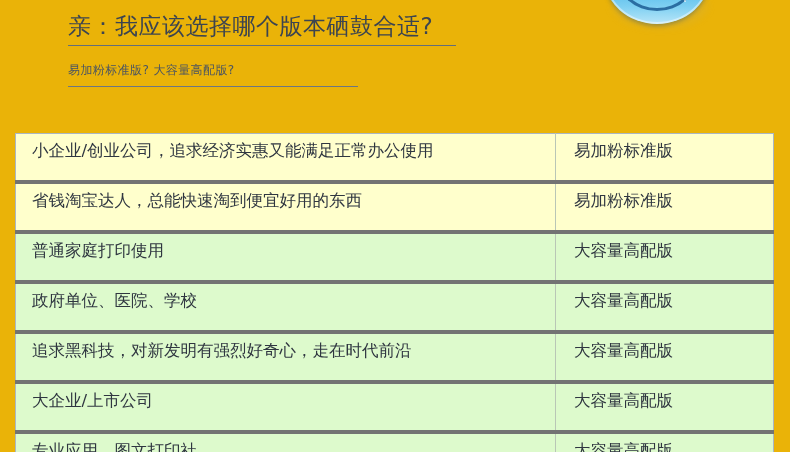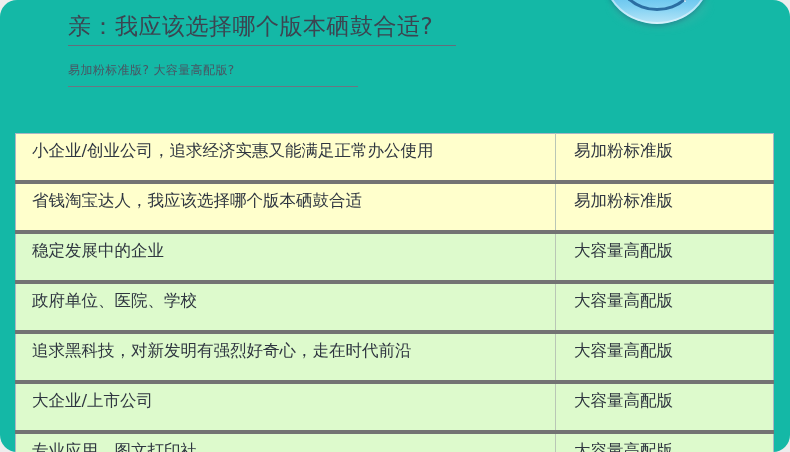--- a/index.html
+++ b/index.html
@@ -15,23 +15,22 @@
     font-family: "DejaVu Sans", "Liberation Sans", sans-serif;
     color: #3d4450;
     position: relative;
   }
 
   
   .page {
     position: relative;
     width: 790px;
     height: 452px;
-    background: #14b8a6;
-    overflow: hidden;
-    border-radius: 17px;
+    background: #eab308;
+    overflow: hidden;
   }
 
   
   .badge-wrap {
     position: absolute;
     left: 604px;
     top: -72px;
     width: 112px;
     height: 104px;
     pointer-events: none;
@@ -199,25 +198,25 @@
       <colgroup>
         <col class="c-scene">
         <col class="c-model">
       </colgroup>
       <tbody>
           <tr class="row-standard">
             <td>小企业/创业公司，追求经济实惠又能满足正常办公使用</td>
             <td>易加粉标准版</td>
           </tr>
           <tr class="row-standard">
-            <td>省钱淘宝达人，我应该选择哪个版本硒鼓合适</td>
+            <td>省钱淘宝达人，总能快速淘到便宜好用的东西</td>
             <td>易加粉标准版</td>
           </tr>
           <tr class="row-premium">
-            <td>稳定发展中的企业</td>
+            <td>普通家庭打印使用</td>
             <td>大容量高配版</td>
           </tr>
           <tr class="row-premium">
             <td>政府单位、医院、学校</td>
             <td>大容量高配版</td>
           </tr>
           <tr class="row-premium">
             <td>追求黑科技，对新发明有强烈好奇心，走在时代前沿</td>
             <td>大容量高配版</td>
           </tr>

